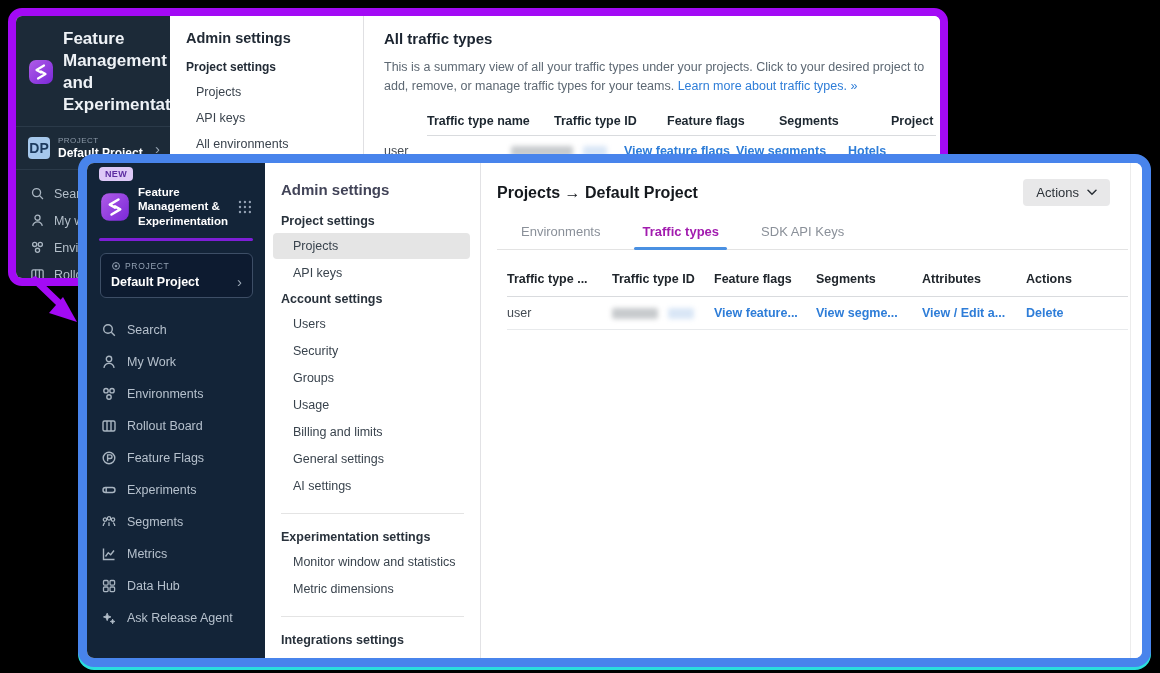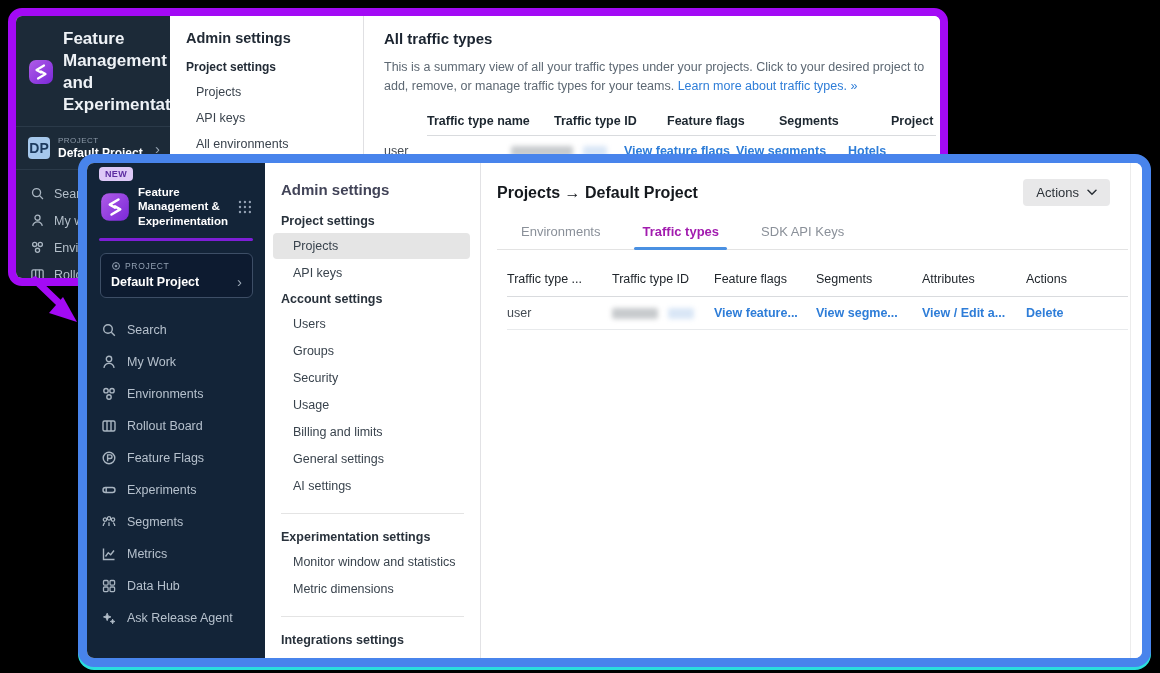--- a/index.html
+++ b/index.html
@@ -87,21 +87,21 @@
   .f-title { font-size:16px; font-weight:bold; color:#15191e; }
   .actions-btn { display:flex; align-items:center; gap:8px; background:#e8e8e9; color:#2c3238;
     font-size:13px; padding:6px 13px; border-radius:4px; border:none; cursor:pointer; margin-right:18px;
     font-family:inherit; }
   .f-tabs { display:flex; gap:42px; margin-top:18px; padding-left:24px; border-bottom:1px solid #e3e3e3; }
   .f-tab { font-size:13px; color:#8a9099; padding-bottom:10px; position:relative; cursor:pointer; }
   .f-tab.active { color:#a21caf; font-weight:bold; }
   .f-tab.active .tab-underline { position:absolute; left:-8px; right:-8px; bottom:-1px; height:3px; background:#4a90e2; border-radius:2px; }
   .f-table { margin-top:14px; padding:0 0 0 10px; }
   .f-trow { display:grid; grid-template-columns:105px 102px 102px 106px 104px 1fr; align-items:center; font-size:12.5px; }
-  .f-thead { font-weight:normal; color:#20262c; padding:8px 0 10px 0; border-bottom:1px solid #d9dbde; }
+  .f-thead { font-weight:bold; color:#20262c; padding:8px 0 10px 0; border-bottom:1px solid #d9dbde; }
   .f-tr { padding:9px 0; border-bottom:1px solid #e8eaec; color:#444b53; }
 
   
   .anno-arrow { position:absolute; left:28px; top:276px; z-index:5; }
 </style>
 </head>
 <body>
 
 <div class="stage">
 
@@ -345,22 +345,22 @@
       </div>
     </div>
 
     <div class="f-nav">
       <div class="f-nav-title">Admin settings</div>
       <div class="f-sec-h">Project settings</div>
       <div class="f-nav-item sel">Projects</div>
       <div class="f-nav-item">API keys</div>
       <div class="f-sec-h" style="margin-top:6px">Account settings</div>
       <div class="f-nav-item">Users</div>
+      <div class="f-nav-item">Security</div>
       <div class="f-nav-item">Groups</div>
-      <div class="f-nav-item">Security</div>
       <div class="f-nav-item">Usage</div>
       <div class="f-nav-item">Billing and limits</div>
       <div class="f-nav-item">General settings</div>
       <div class="f-nav-item">AI settings</div>
       <div class="f-nav-div"></div>
       <div class="f-sec-h">Experimentation settings</div>
       <div class="f-nav-item">Monitor window and statistics</div>
       <div class="f-nav-item">Metric dimensions</div>
       <div class="f-nav-div"></div>
       <div class="f-sec-h">Integrations settings</div>

